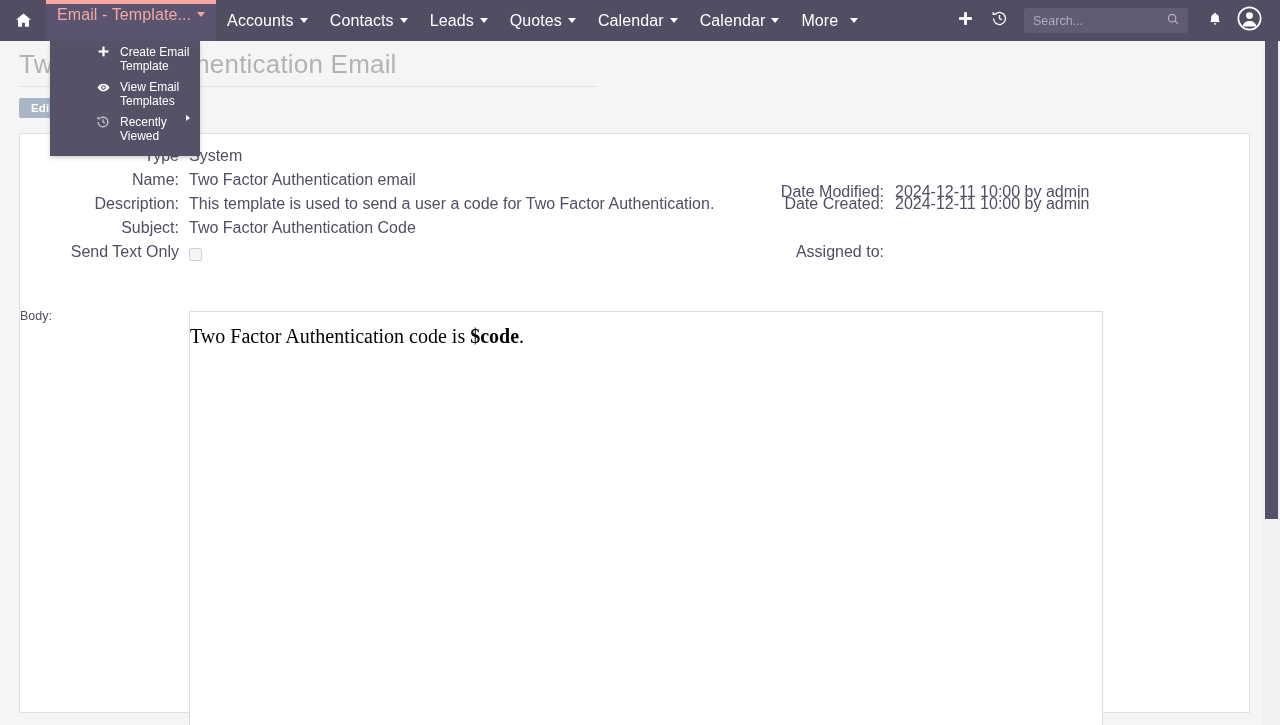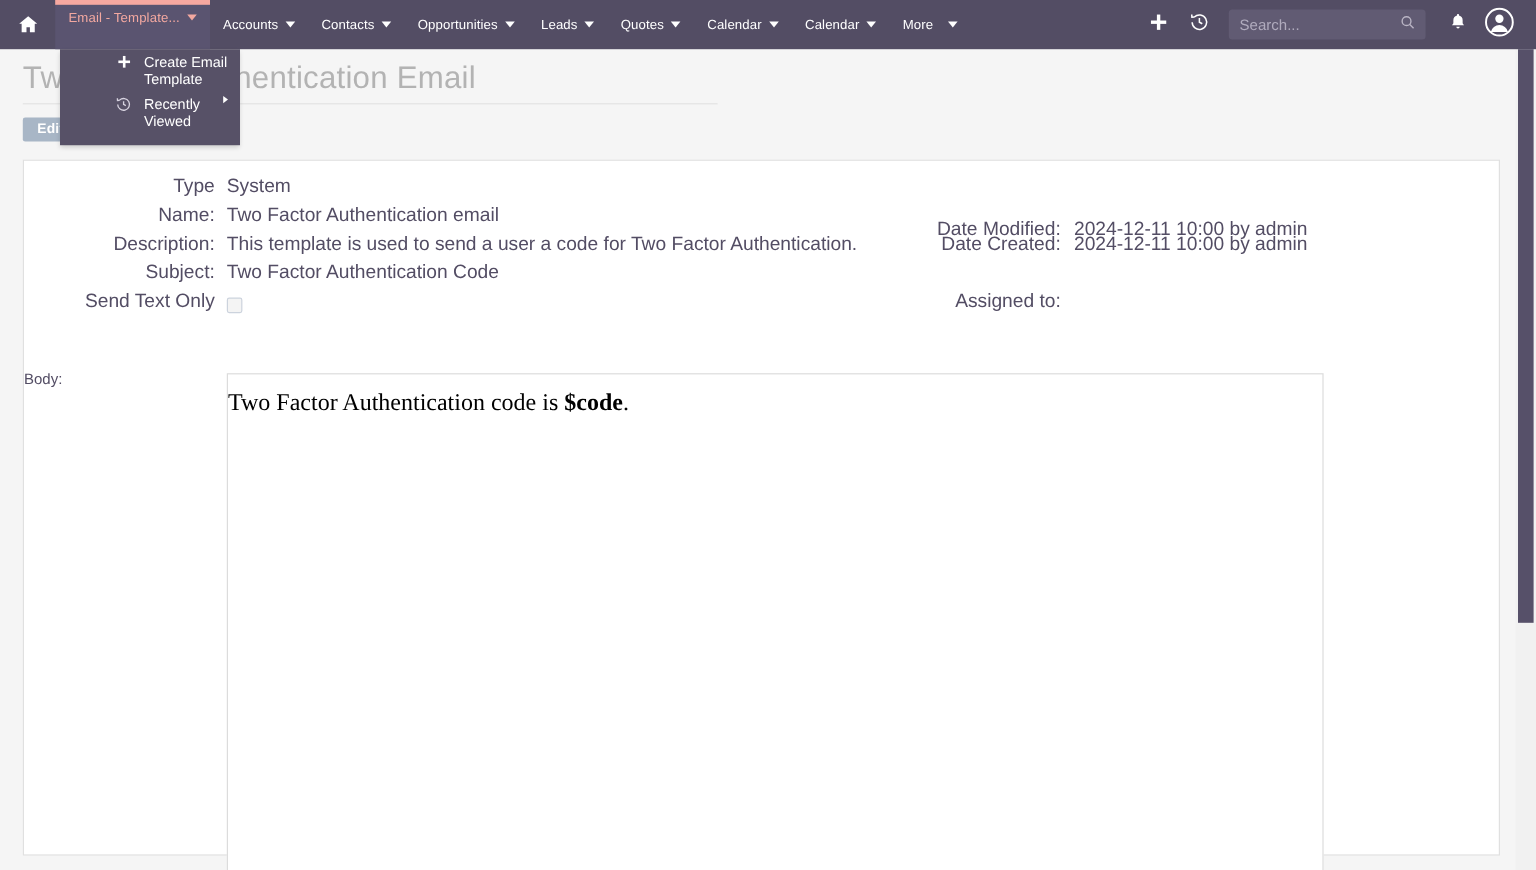--- a/index.html
+++ b/index.html
@@ -25,21 +25,21 @@
     display: flex; align-items: center; justify-content: center;
     cursor: pointer;
   }
   .nav-home svg { display:block; }
 
   .nav-item {
     position: relative;
     display: flex; align-items: center;
     padding: 16px 11px;
     color: #ffffff;
-    font-size: 11px;
+    font-size: 16px;
     white-space: nowrap;
     cursor: pointer;
     letter-spacing: .1px;
   }
   .nav-item .caret {
     display: inline-block;
     margin-left: 6px;
     width: 0; height: 0;
     border-left: 4.5px solid transparent;
     border-right: 4.5px solid transparent;
@@ -280,24 +280,20 @@
   <div class="nav-item">
     <span>Accounts</span>
     <span class="caret"></span>
   </div>
 
   <div class="nav-item">
     <span>Contacts</span>
     <span class="caret"></span>
   </div>
 
-  <div class="nav-item">
-    <span>Opportunities</span>
-    <span class="caret"></span>
-  </div>
 
   <div class="nav-item">
     <span>Leads</span>
     <span class="caret"></span>
   </div>
 
   <div class="nav-item">
     <span>Quotes</span>
     <span class="caret"></span>
   </div>
@@ -377,20 +373,29 @@
   <div class="menu-item">
     <span class="menu-ico">
       <svg width="13" height="13" viewBox="0 0 24 24" fill="#ffffff">
         <rect x="10" y="3" width="4" height="18"></rect>
         <rect x="3" y="10" width="18" height="4"></rect>
       </svg>
     </span>
     <span class="menu-label">Create Email Template</span>
   </div>
 
+  <div class="menu-item">
+    <span class="menu-ico">
+      <svg width="15" height="15" viewBox="0 0 24 24" fill="#ffffff">
+        <path d="M12 5.8c-4.6 0-8.3 3.3-9.6 6.2 1.3 2.9 5 6.2 9.6 6.2s8.3-3.3 9.6-6.2C20.3 9.1 16.6 5.8 12 5.8zm0 10a3.8 3.8 0 1 1 0-7.6 3.8 3.8 0 0 1 0 7.6z"></path>
+        <circle cx="12" cy="12" r="2"></circle>
+      </svg>
+    </span>
+    <span class="menu-label">View Email Templates</span>
+  </div>
 
   <div class="menu-item">
     <span class="menu-ico">
       <svg width="14" height="14" viewBox="0 0 24 24" fill="none" stroke="#d6d2df" stroke-width="1.9">
         <path d="M3.6 12a8.4 8.4 0 1 0 2.6-6.1"></path>
         <polyline points="3.1,3.2 3.3,6.4 6.5,6.2"></polyline>
         <polyline points="12,7.4 12,12 15.2,13.7"></polyline>
       </svg>
     </span>
     <span class="menu-label">Recently Viewed</span>

